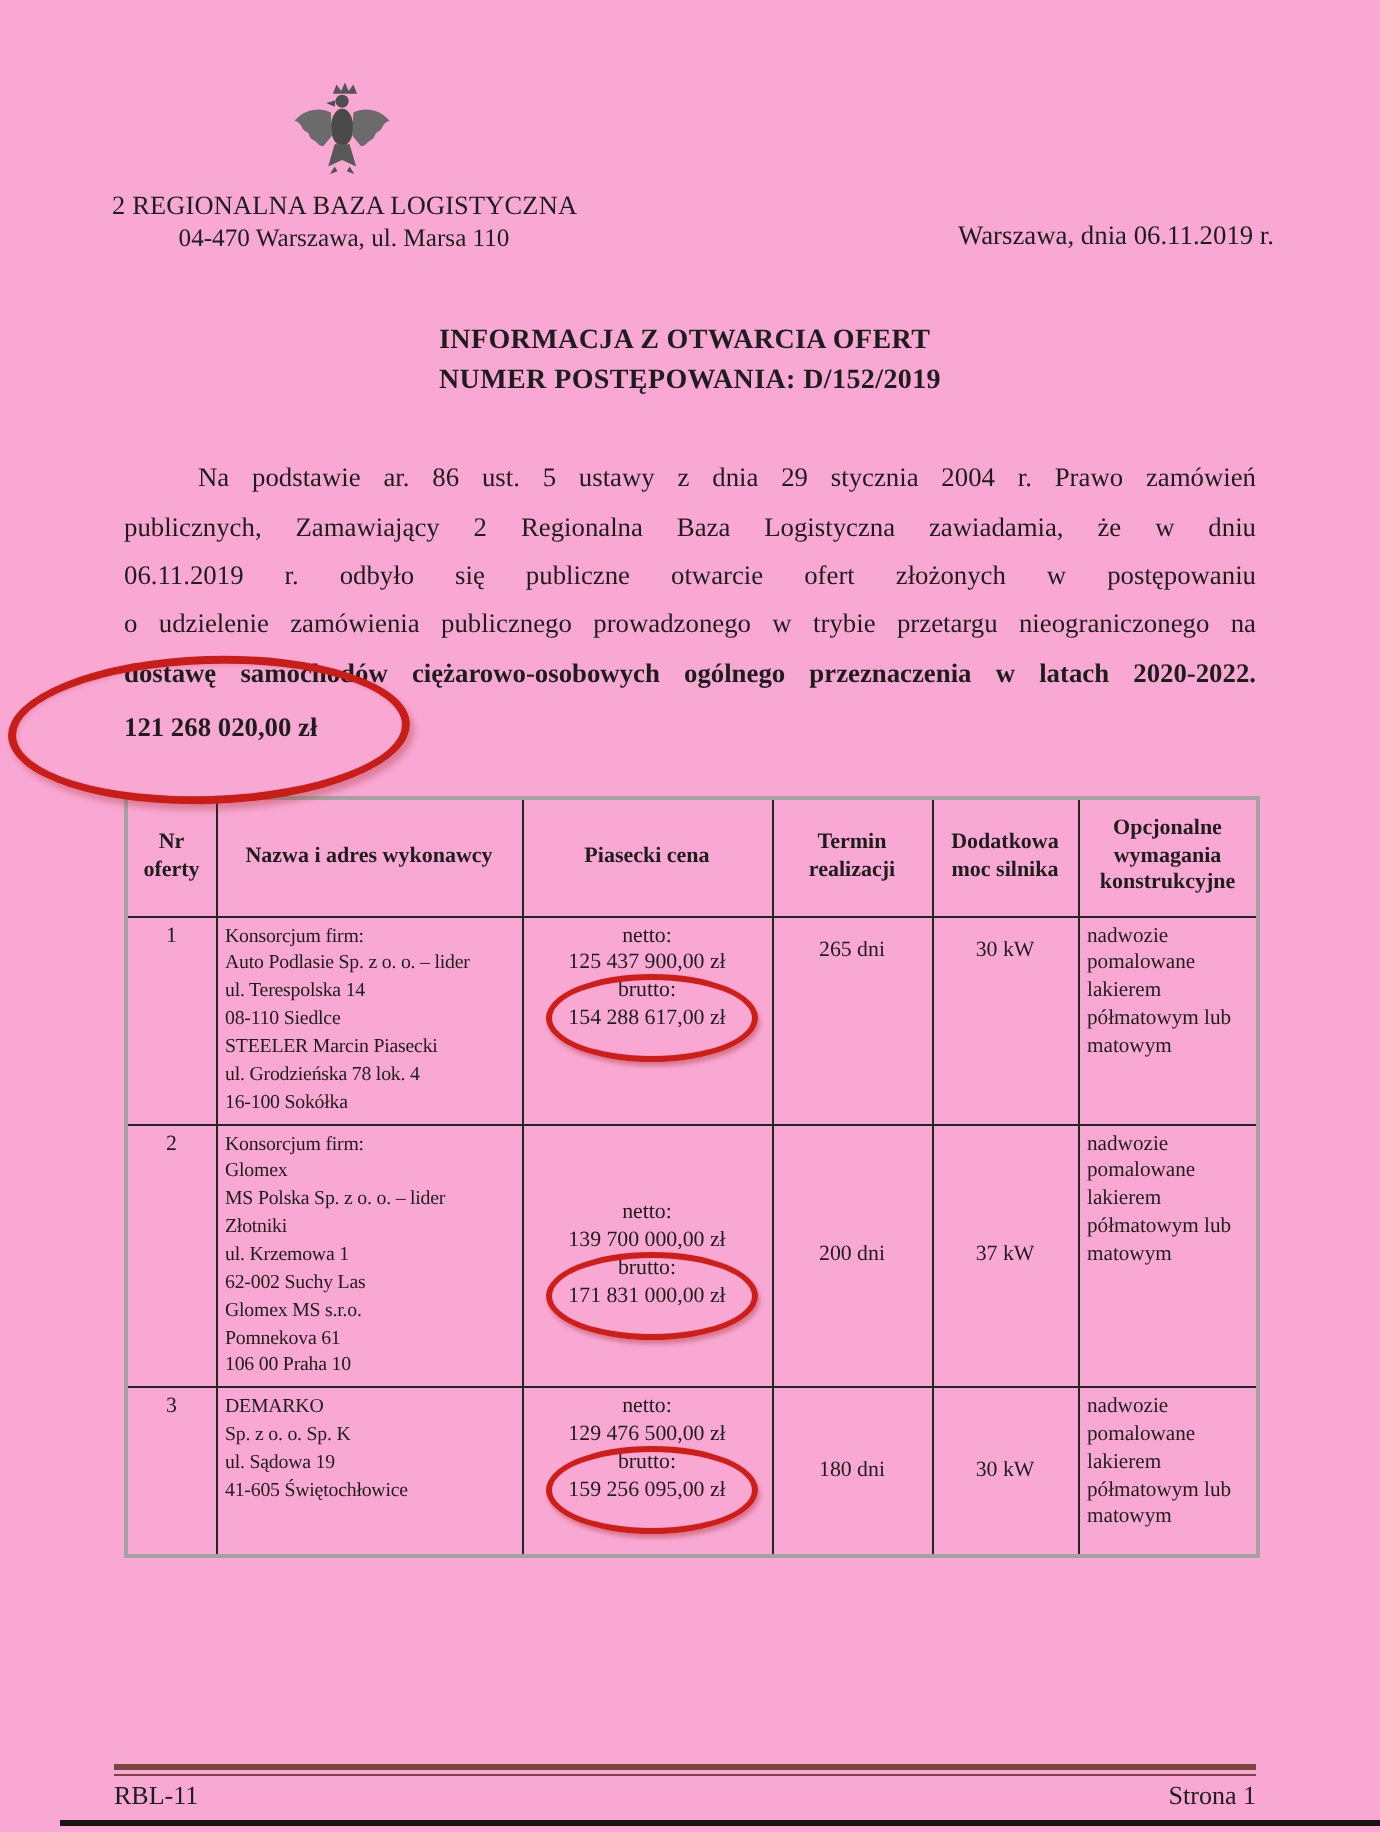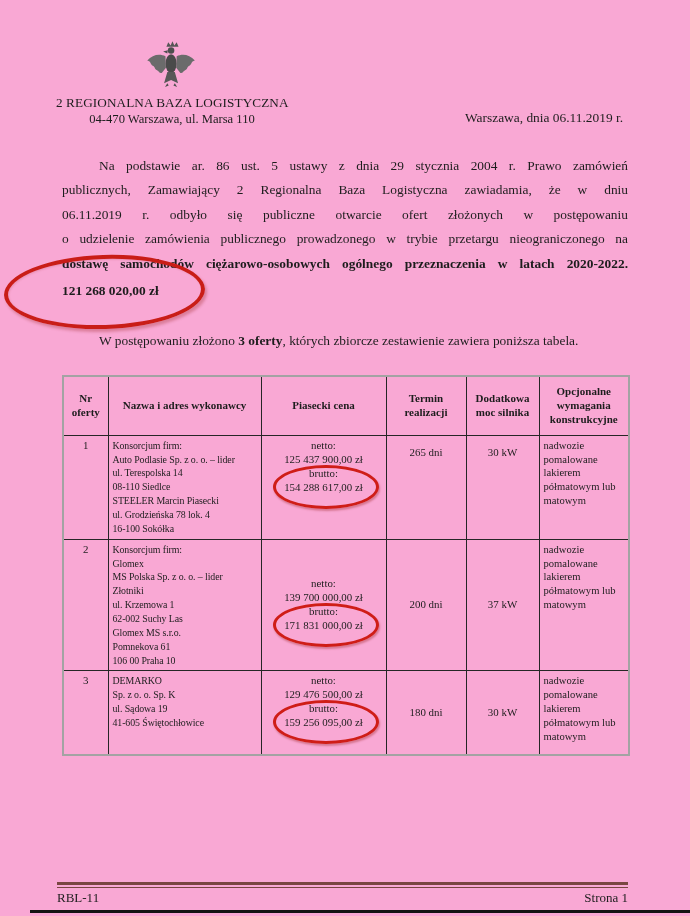--- a/index.html
+++ b/index.html
@@ -16,21 +16,21 @@
   .org-block{
     padding-top:40px;
     margin-left:56px;
     width:232px;
     text-align:center;
   }
   .eagle{display:block;margin:0 auto 3px auto;width:56px;height:52px;}
   .org-name{font-size:13.2px;white-space:nowrap;letter-spacing:.1px;}
   .org-address{font-size:12.6px;margin-top:1px;}
   .date-line{
-    position:absolute;top:110px;right:67px;
+    position:absolute;top:110px;right:53px;
     font-size:13.4px;
   }
   
   .doc-title{
     margin:34px auto 0 auto;
     width:fit-content;
     text-align:left;
     font-weight:bold;
     font-size:14px;
     line-height:1.4;
@@ -134,33 +134,36 @@
         <path d="M50,68 L43,92 L58,85 L73,92 L66,68 Z" fill="#585858"></path>
         <path d="M50,92 l-5,8 8,-3 z M66,92 l5,8 -8,-3 z" fill="#505050"></path>
       </g>
     </svg>
     <div class="org-name">2 REGIONALNA BAZA LOGISTYCZNA</div>
     <div class="org-address">04-470 Warszawa, ul. Marsa 110</div>
   </div>
 
   <div class="date-line">Warszawa, dnia 06.11.2019 r.</div>
 
+  <div class="doc-title">
+    <div>INFORMACJA Z OTWARCIA OFERT</div>
+    <div>NUMER POSTĘPOWANIA: D/152/2019</div>
+  </div>
 
   <p class="para first"><span>Na podstawie ar. 86 ust. 5 ustawy z dnia 29 stycznia 2004 r. Prawo zamówień
 publicznych, Zamawiający 2 Regionalna Baza Logistyczna zawiadamia, że w dniu
 06.11.2019 r. odbyło się publiczne otwarcie ofert złożonych w postępowaniu
 o udzielenie zamówienia publicznego prowadzonego w trybie przetargu nieograniczonego na
 </span><strong>dostawę samochodów ciężarowo-osobowych ogólnego przeznaczenia w latach 2020-2022.</strong></p>
 
 
   <div class="amount-line">
     <span class="oval-host"><span class="big-oval"></span><strong>121 268 020,00 zł</strong></span>
   </div>
 
-  <p class="para-plain"><span>W postępowaniu złożono </span><strong>3 oferty</strong><span>, których zbiorcze zestawienie zawiera poniższa tabela.</span></p>
 
   <table class="offers-table">
     <colgroup>
       <col class="c-nr">
         <col class="c-name">
         <col class="c-price">
         <col class="c-term">
         <col class="c-power">
         <col class="c-req">
     </colgroup>

